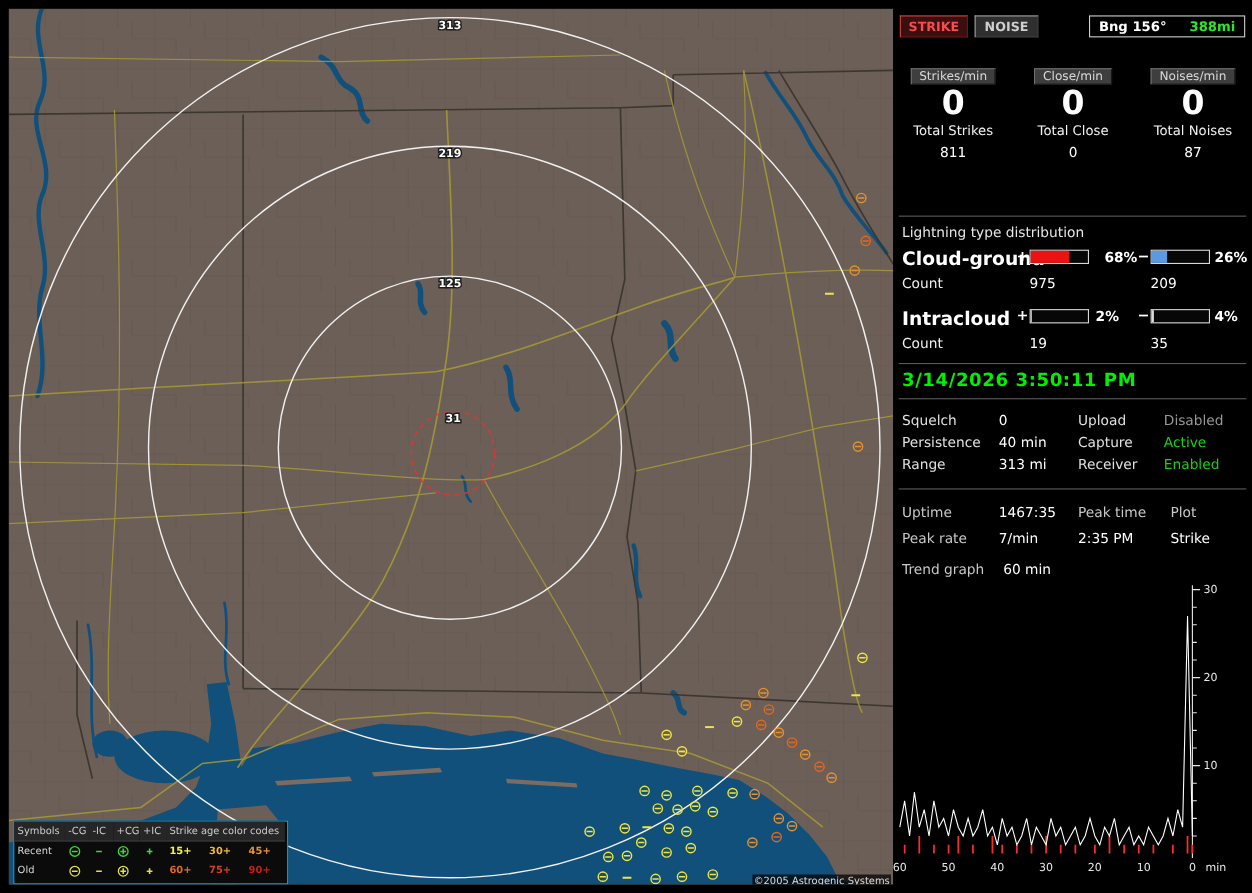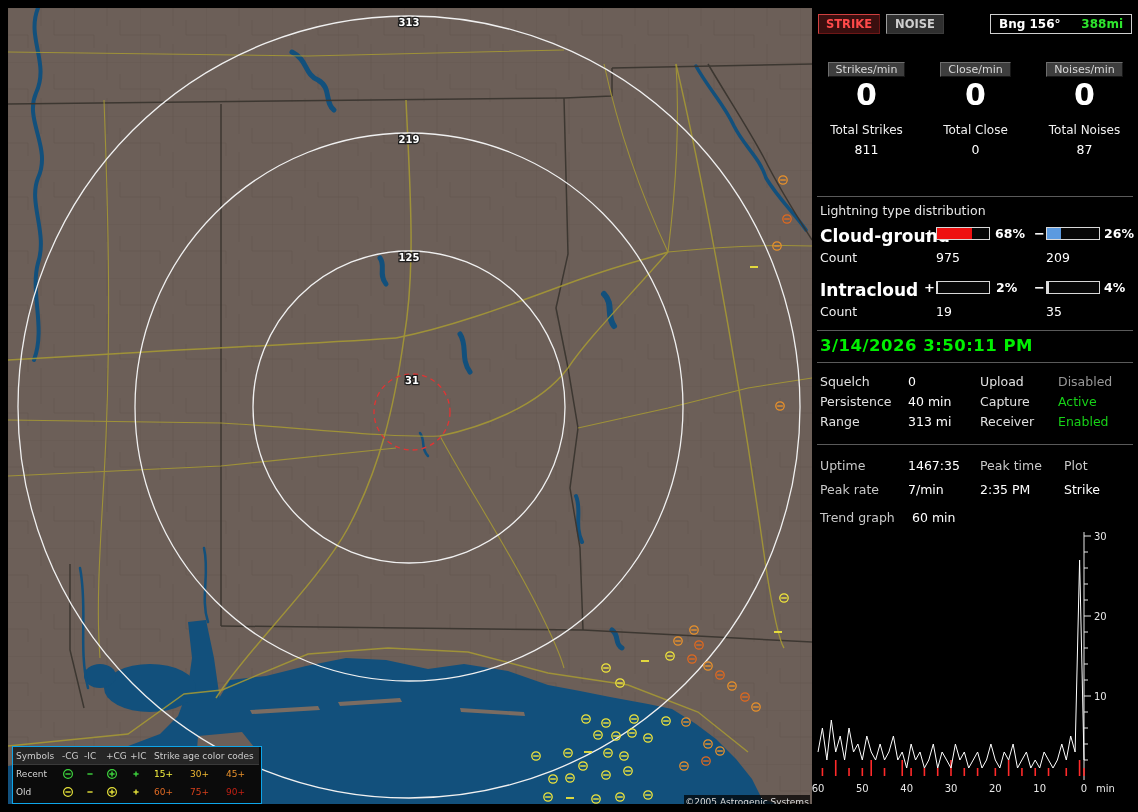--- a/index.html
+++ b/index.html
@@ -11,40 +11,40 @@
   #map{position:absolute;left:8px;top:8px;width:804px;height:796px;background:#6c5f58;overflow:hidden}
   #map svg{display:block}
   .ring{fill:none;stroke-width:1.3}
   .ring-label{font-size:10px;font-weight:bold;fill:#ffffff;stroke:#1d1d1d;stroke-width:2.6px;paint-order:stroke;text-anchor:middle}
 
   
   #legend{position:absolute;left:4px;top:738px;width:250px;height:58px;background:#0b0b0b;border:1px solid #0ea5e9;font-size:9px;color:#d5d5d5}
   #legend-grid{display:grid;grid-template-columns:46px 22px 22px 24px 24px 36px 36px 36px;grid-auto-rows:18px;align-items:center}
   .lg-head{background:#262626;color:#cccccc;height:18px;line-height:18px;padding-left:3px;border-bottom:1px solid #3a3a3a;white-space:nowrap}
   .lg-cell{padding-left:3px;white-space:nowrap;display:flex;align-items:center}
-  .lg-age{font-weight:normal}
+  .lg-age{font-weight:bold}
 
   #copyright{position:absolute;left:676px;top:787px;width:126px;height:14px;background:rgba(0,0,0,.72);color:#dcdcdc;font-size:9px;text-align:center;line-height:14px}
 
   
   #panel{position:absolute;left:812px;top:0;width:326px;height:812px;background:#000;color:#ddd}
   .abs{position:absolute}
   .divider{position:absolute;left:5px;width:316px;height:1px;background:#5a5a5a}
 
   .btn{position:absolute;top:14px;height:20px;font-weight:bold;font-size:11.5px;text-align:center;line-height:18px;cursor:pointer}
   #strike-btn{left:6px;width:62px;background:#3a0f0f;color:#ff4a4a;border:1px solid #d04040;border-bottom-color:#6d1616;border-right-color:#6d1616}
   #noise-btn{left:74px;width:58px;background:#2f2f2f;color:#cfcfcf;border:1px solid #9d9d9d;border-bottom-color:#3c3c3c;border-right-color:#3c3c3c}
   #bng-box{position:absolute;top:14px;left:178px;width:142px;height:20px;border:1px solid #cfcfcf;background:#000;display:flex;justify-content:space-between;align-items:center;padding:0 8px;font-size:12px;font-weight:bold}
   #bng-label{color:#ffffff}
   #bng-range{color:#2ee52e}
 
   .col{position:absolute;top:58px;width:109px;text-align:center}
   .chip{background:#3e3e3e;border:1px solid #171717;border-top-color:#6e6e6e;border-left-color:#6e6e6e;color:#d8d8d8;font-size:11px;padding:0 7px;display:inline-block}
   .bigzero{font-size:30px;font-weight:bold;color:#ffffff;margin-top:3px;line-height:1}
-  .tlabel{font-size:12px;color:#f0f0f0;margin-top:13px}
+  .tlabel{font-size:12px;color:#f0f0f0;margin-top:2px}
   .tvalue{font-size:12.5px;color:#ffffff;margin-top:5px}
 
   .sect-title{position:absolute;left:8px;font-size:12.5px;color:#e6e6e6}
   .dlabel{position:absolute;font-weight:bold;font-size:17px;color:#ffffff;white-space:nowrap}
   .sign{position:absolute;font-weight:bold;font-size:13px;color:#ffffff}
   .bar{position:absolute;top:1px;width:54px;height:13px;border:1px solid #d8d8d8;background:#070707}
   .fill{position:absolute;left:0;top:0;height:100%;display:block}
   .pct{position:absolute;font-weight:bold;font-size:12.5px;color:#ffffff}
   .clabel{position:absolute;font-size:12.5px;color:#efefef}
   .cval{position:absolute;font-size:12.5px;color:#ffffff}
@@ -449,21 +449,21 @@
 
     <div class="divider" style="top:196px"></div>
     <div class="sect-title" style="top:203px">Lightning type distribution</div>
 
     <div class="abs" style="top:226px;left:0;width:326px;height:16px">
       <span class="dlabel" style="left:8px">Cloud-ground</span>
       <span class="sign" style="left:112px">+</span>
       <span class="bar" style="left:124px">
         <span class="fill" style="background: rgb(238, 17, 17); width: 68%;"></span>
       </span>
-      <span class="pct" style="left:183px">68%</span>
+      <span class="pct" style="left:192px">68%</span>
       <span class="sign" style="left:222px">−</span>
       <span class="bar" style="left:234px">
         <span class="fill" style="background: rgb(91, 154, 224); width: 26%;"></span>
       </span>
       <span class="pct" style="left:292px">26%</span>
     </div>
     <div class="abs" style="top:250px;left:0;width:326px;height:16px">
       <span class="clabel" style="left:8px">Count</span>
       <span class="cval" style="left:124px">975</span>
       <span class="cval" style="left:234px">209</span>

